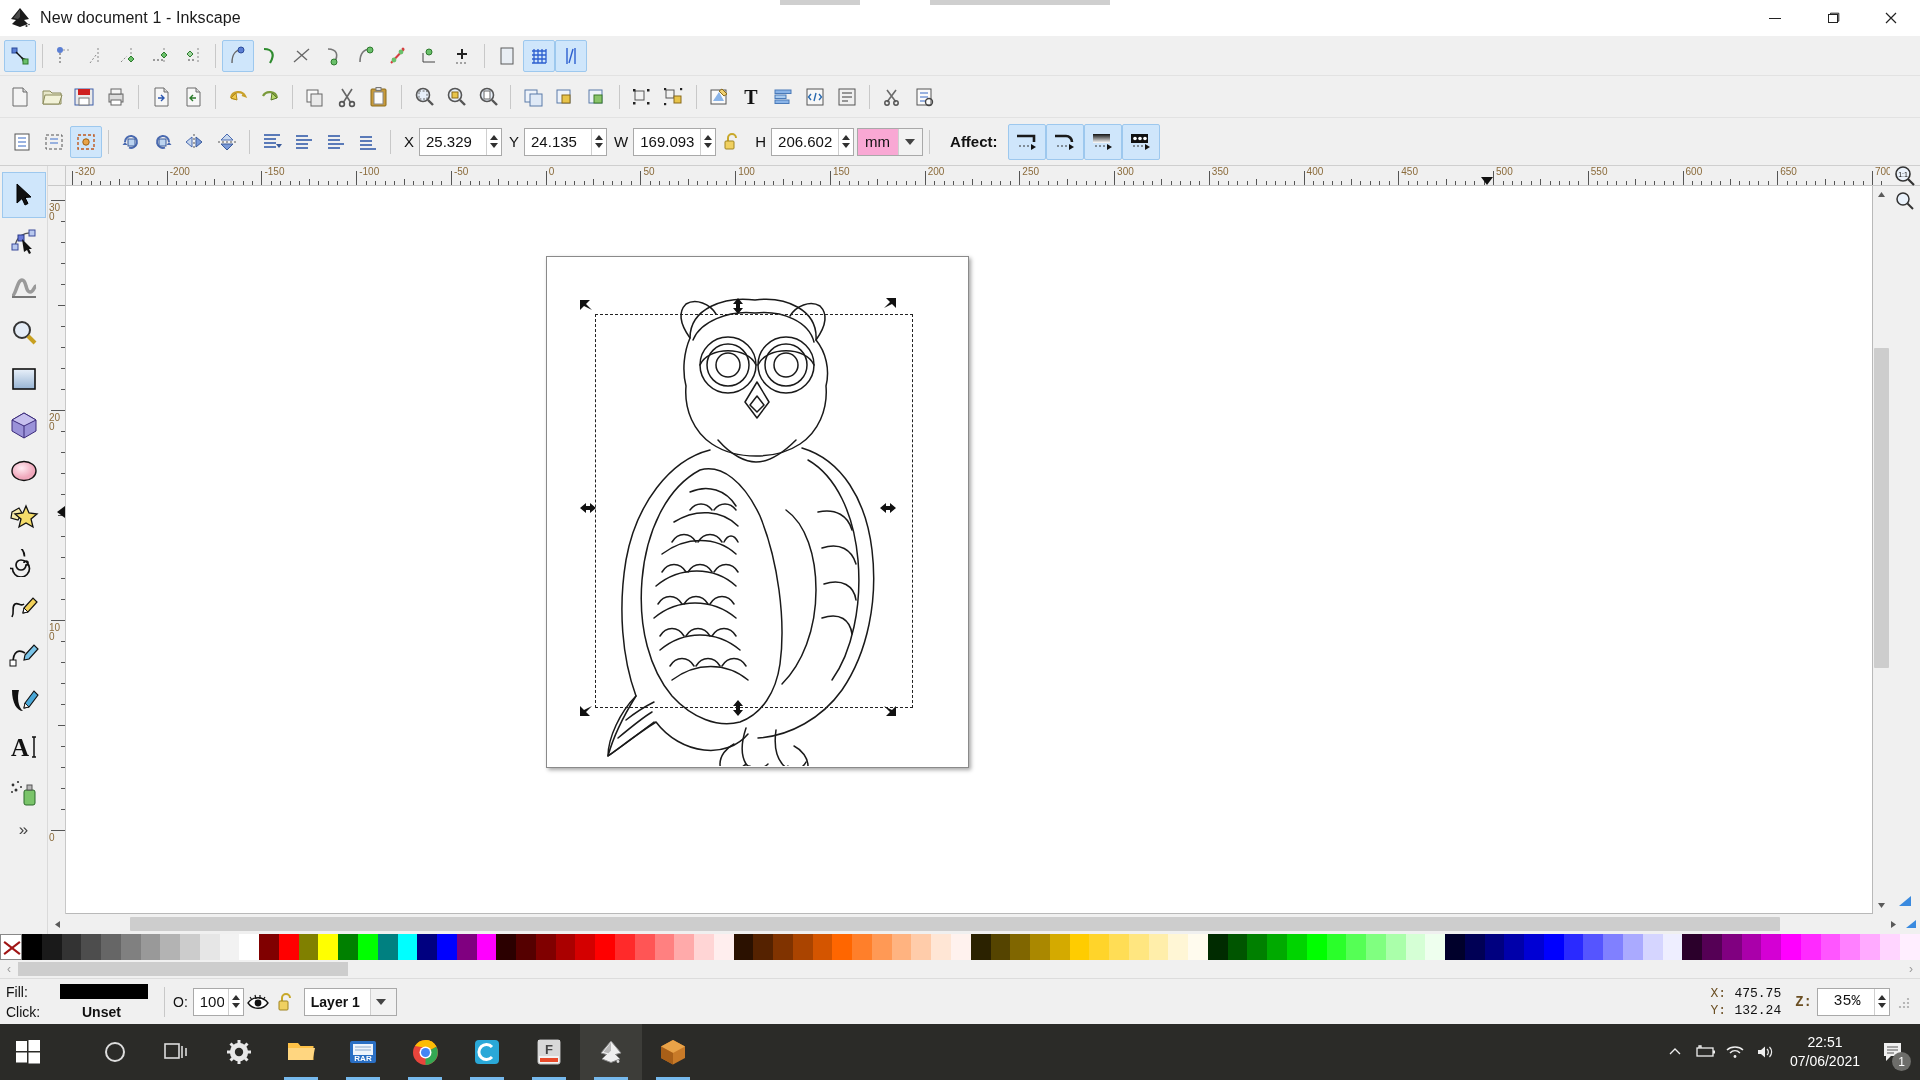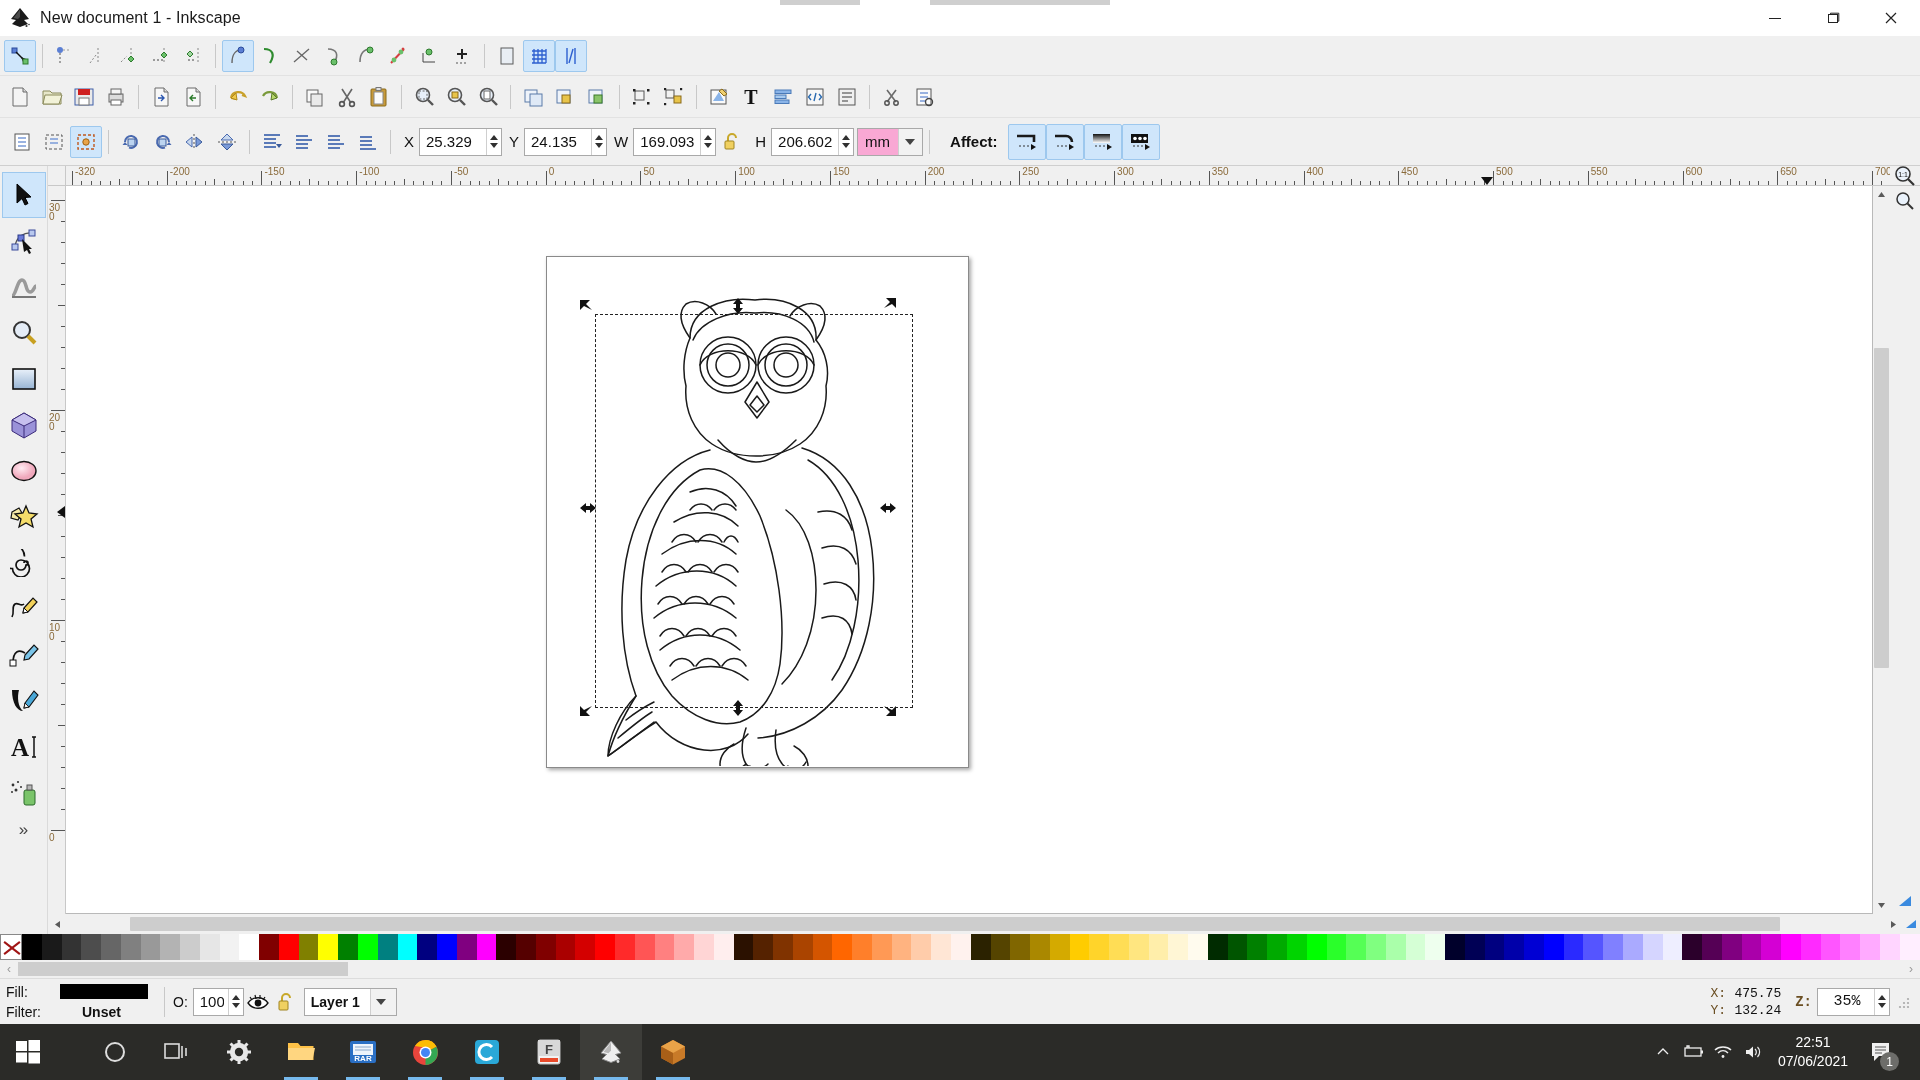--- a/index.html
+++ b/index.html
@@ -127,21 +127,21 @@
   
   .taskbar { height:56px; flex:0 0 56px; background:#2b2b28; display:flex; align-items:center; }
   .startbtn { width:56px; height:56px; display:flex; align-items:center; justify-content:center; }
   .searchbox { width:480px; height:44px; background:#ebebeb; display:flex; align-items:center; margin-left:2px; }
   .searchbox .sicon { width:46px; display:flex; align-items:center; justify-content:center; }
   .searchbox input { border:0; outline:0; background:transparent; font-family:"Liberation Sans",sans-serif; font-size:16px; color:#3a3a3a; width:400px;}
   .tasklist { display:flex; align-items:center; margin-left:28px; height:56px;}
   .taskitem { width:62px; height:56px; display:flex; align-items:center; justify-content:center; position:relative;}
   .taskitem.running:after { content:""; position:absolute; bottom:0; left:14px; width:34px; height:3px; background:#76b9ed;}
   .taskitem.active { background:#3d3d39; }
-  .tray { margin-left:auto; display:flex; align-items:center; height:56px; padding-right:16px;}
+  .tray { margin-left:auto; display:flex; align-items:center; height:56px; padding-right:4px;}
   .trayicon { width:30px; height:56px; display:flex; align-items:center; justify-content:center;}
   .clock { color:#fff; font-size:14px; line-height:19px; text-align:center; padding:0 10px; }
   .notif { width:46px; height:56px; display:flex; align-items:center; justify-content:center; position:relative;}
   .notif .badge { position:absolute; right:5px; bottom:9px; width:19px; height:19px; border-radius:50%; background:#6d6d6a; color:#fff; font-size:12px; display:flex; align-items:center; justify-content:center;}
 </style>
 </head>
 <body>
 
 <div class="app">
 
@@ -1317,21 +1317,21 @@
     </div>
   </div>
 
   <div class="statusbar">
     <div class="fs-block">
       <div class="fs-row">
         <span class="k">Fill:</span>
         <span class="fs-swatch" id="fillswatch" style="background: rgb(0, 0, 0);"></span>
       </div>
       <div class="fs-row">
-        <span class="k">Filter:</span>
+        <span class="k">Click:</span>
         <span class="fs-unset">Unset</span>
       </div>
     </div>
     <div class="st-sep"></div>
 
     <div class="opacity-wrap">
       <span class="olabel">O:</span>
       <span class="spin">
         <input value="100" style="">
         <span class="arrows">

